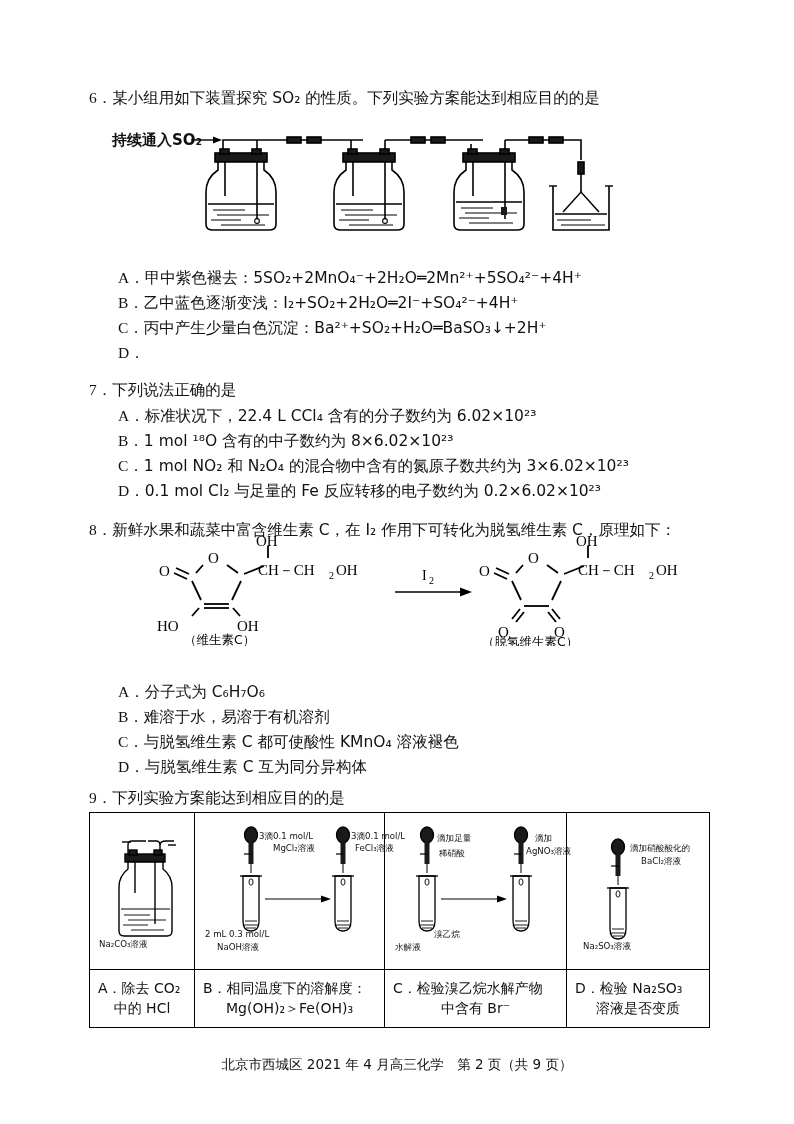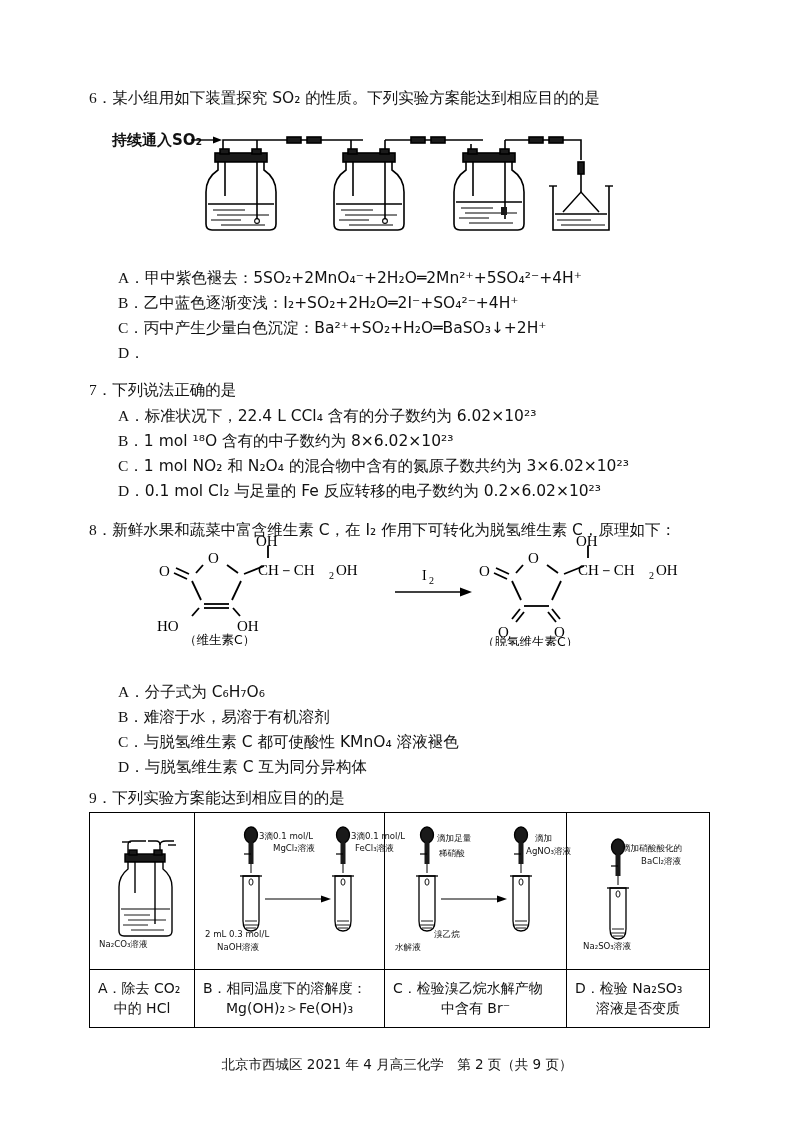--- a/index.html
+++ b/index.html
@@ -423,21 +423,21 @@
             </g>
             <g>
               <path d="M35 67 L35 108 Q35 118 43 118 Q51 118 51 108 L51 67 Z" fill="#fff"></path>
               <path d="M32 67 L54 67" stroke-width="1.3"></path>
               <line x1="37" y1="108" x2="49" y2="108" stroke-width="0.9"></line>
               <line x1="36" y1="112" x2="50" y2="112" stroke-width="0.9"></line>
               <line x1="38" y1="115" x2="48" y2="115" stroke-width="0.9"></line>
               <ellipse cx="43" cy="73" rx="2" ry="3.2" stroke-width="0.9"></ellipse>
             </g>
           </svg>
-          <span class="cellcap" style="left:47px; top:22px;">滴加硝酸酸化的</span>
+          <span class="cellcap" style="left:55px; top:22px;">滴加硝酸酸化的</span>
           <span class="cellcap" style="left:66px; top:35px;">BaCl₂溶液</span>
           <span class="cellcap" style="left:8px; top:120px;">Na₂SO₃溶液</span>
         </div>
       </td>
     </tr>
 
     <tr class="ansrow">
       <td>
         <div class="ans cn">
           <span class="l1">A．除去 CO₂</span>

